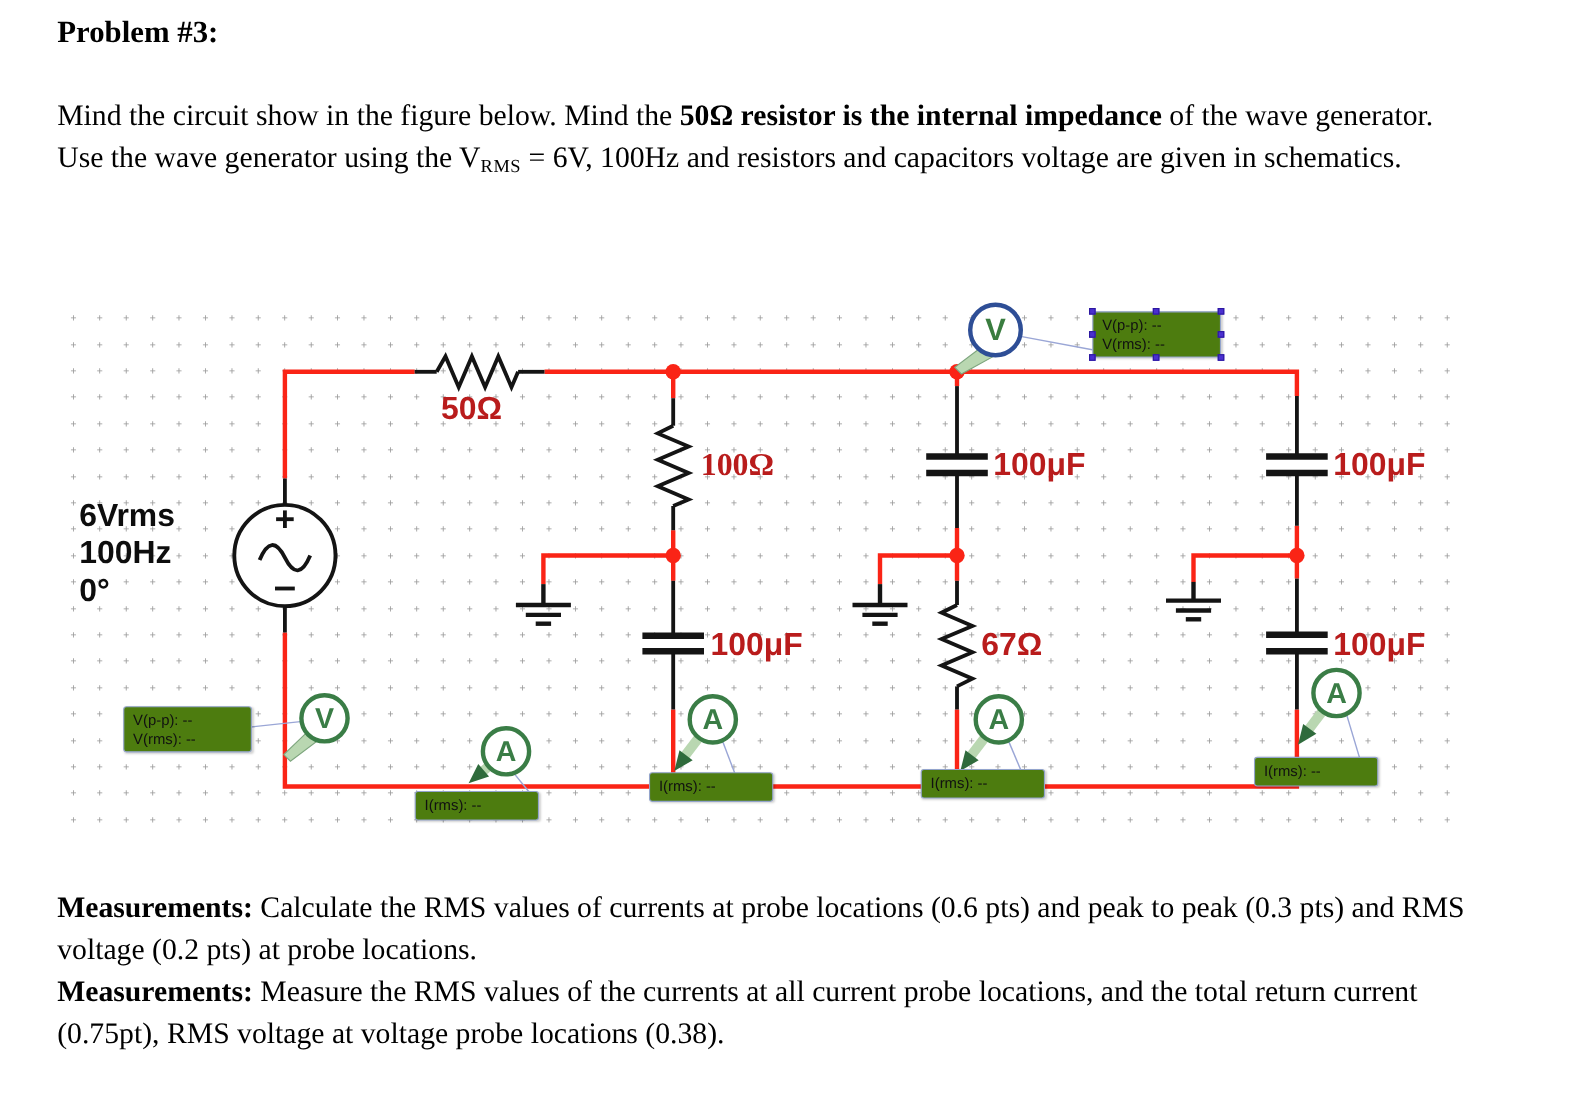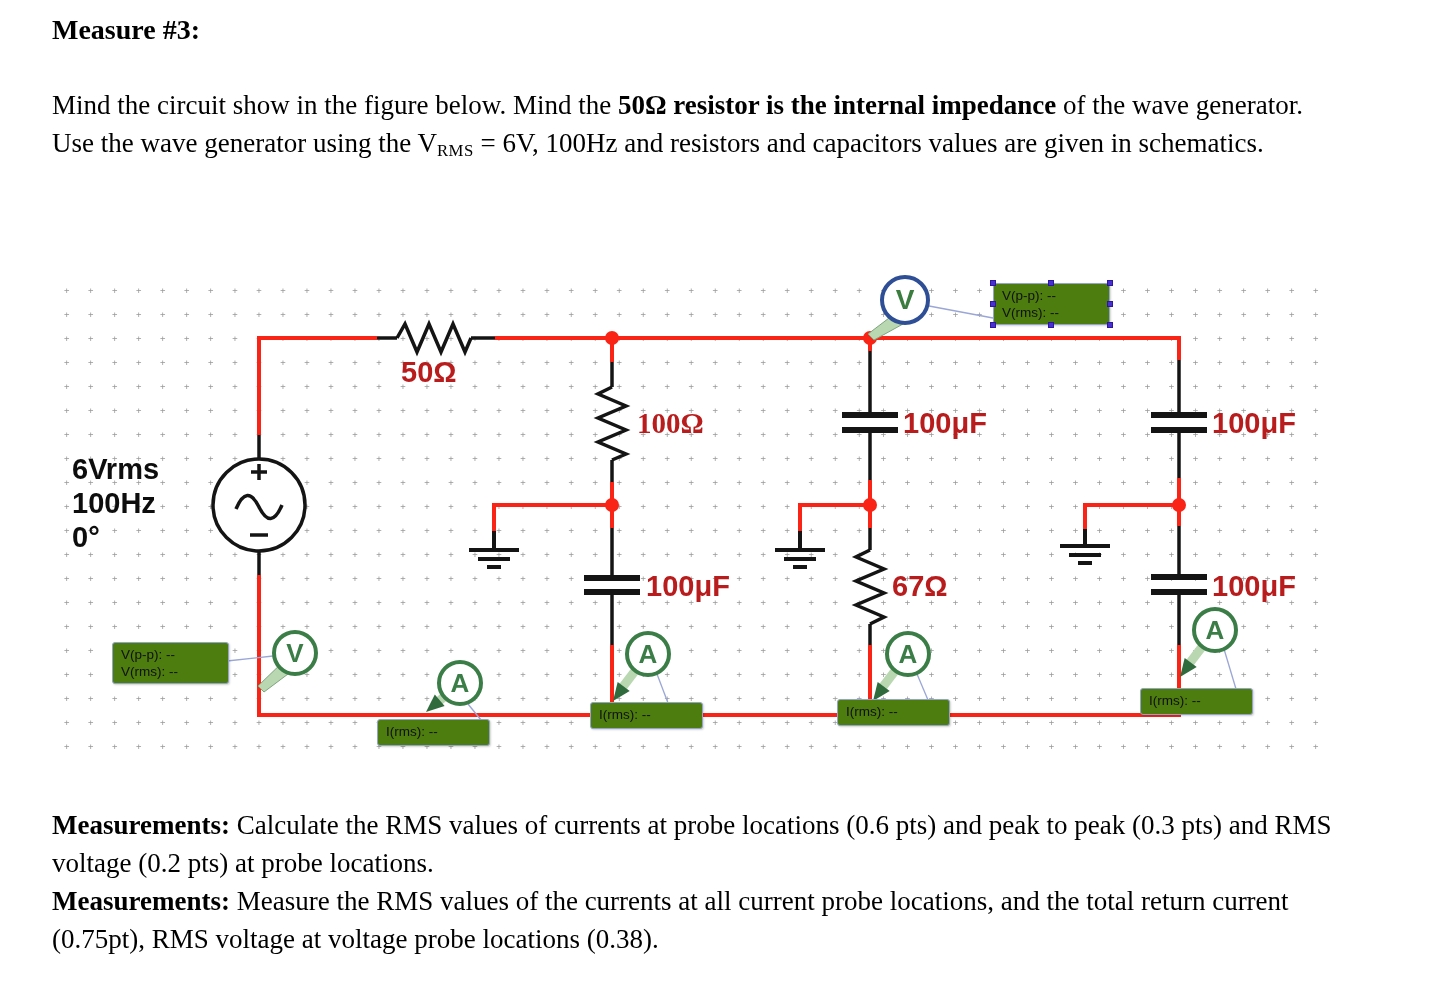--- a/index.html
+++ b/index.html
@@ -59,22 +59,22 @@
   .mbox.vbox { width:117px; height:42px; }
   .mbox.abox { width:113px; height:27px; }
   .handle {
     position:absolute; width:6px; height:6px; background:#4a2fd0;
     border:1px solid #2c18a0;
   }
 </style>
 </head>
 <body>
 
-<div class="page-title">Measure #3:</div>
-<div class="para intro"><span>Mind the circuit show in the figure below. Mind the </span><span class="b">50Ω resistor is the internal impedance</span><span> of the wave generator.  Use the wave generator using the V</span><span class="sub">RMS</span><span> = 6V, 100Hz and resistors and capacitors values are given in schematics.</span></div>
+<div class="page-title">Problem #3:</div>
+<div class="para intro"><span>Mind the circuit show in the figure below. Mind the </span><span class="b">50Ω resistor is the internal impedance</span><span> of the wave generator.  Use the wave generator using the V</span><span class="sub">RMS</span><span> = 6V, 100Hz and resistors and capacitors voltage are given in schematics.</span></div>
 <div class="para calc"><span class="b">Measurements:</span><span> Calculate the RMS values of currents at probe locations (0.6 pts) and peak to peak (0.3 pts) and RMS voltage (0.2 pts) at probe locations.
 </span><span class="b">Measurements:</span><span> Measure the RMS values of the currents at all current probe locations, and the total return current (0.75pt), RMS voltage at voltage probe locations (0.38).</span></div>
 
 <div class="circuit">
 
   <div class="grid-dots">+++++++++++++++++++++++++++++++++++++++++++++++++++++
 +++++++++++++++++++++++++++++++++++++++++++++++++++++
 +++++++++++++++++++++++++++++++++++++++++++++++++++++
 +++++++++++++++++++++++++++++++++++++++++++++++++++++
 +++++++++++++++++++++++++++++++++++++++++++++++++++++

